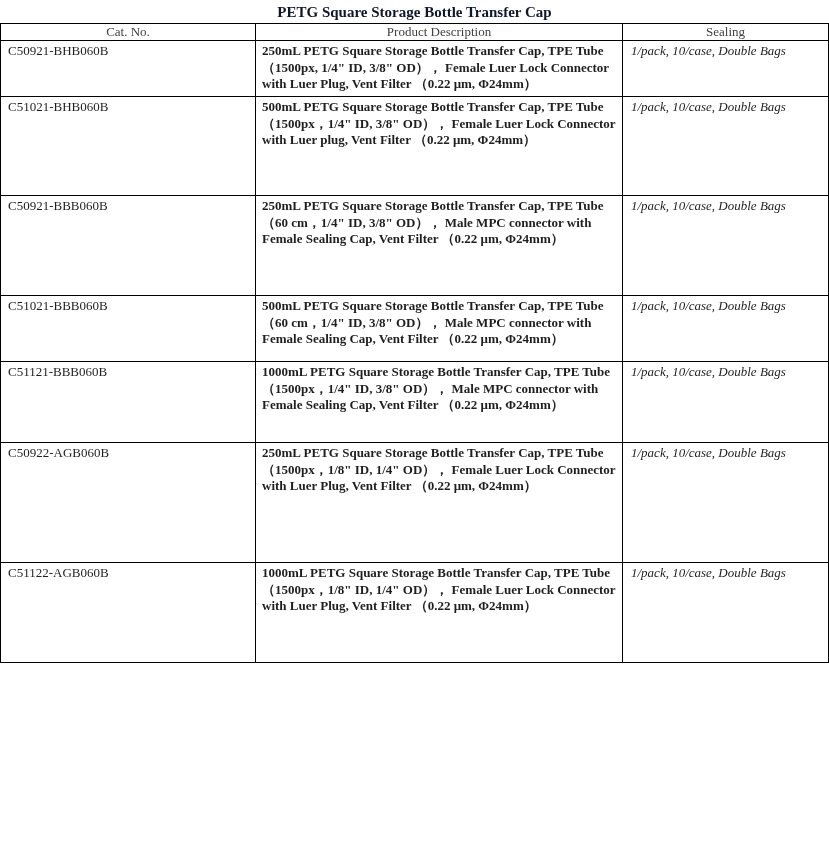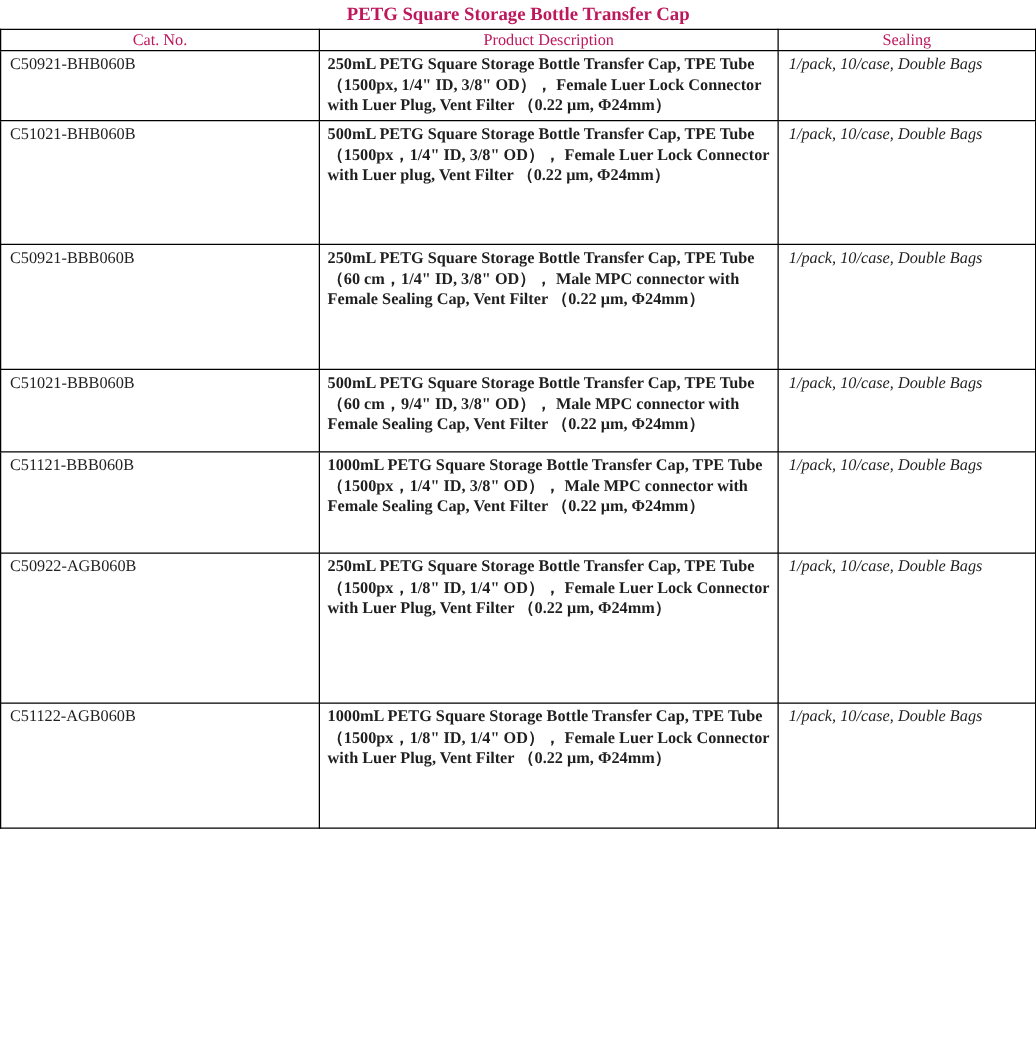--- a/index.html
+++ b/index.html
@@ -16,21 +16,21 @@
     overflow: hidden;
   }
   .doc-title {
     margin: 0;
     padding-top: 3px;
     height: 20px;
     text-align: center;
     font-size: 15px;
     font-weight: bold;
     line-height: 18px;
-    color: #be185d;
+    color: #0f172a;
   }
   table.product-table {
     border-collapse: collapse;
     table-layout: fixed;
     width: 828px;
     margin: 0;
   }
   .product-table th,
   .product-table td {
     border: 1px solid #000000;
@@ -38,21 +38,21 @@
     line-height: 16.4px;
     font-weight: normal;
     vertical-align: top;
     overflow: hidden;
     word-wrap: break-word;
   }
   .product-table thead th {
     height: 15px;
     padding: 0 0;
     text-align: center;
-    color: #be185d;
+    color: #404040;
   }
   td.cell-cat {
     padding: 2px 4px 0 7px;
   }
   td.cell-desc {
     padding: 2px 5px 0 6px;
     font-weight: bold;
   }
   td.cell-pack {
     padding: 2px 4px 0 8px;
@@ -103,21 +103,21 @@
 
 
   <tr>
     <td class="cell-cat">C50921-BBB060B</td>
     <td class="cell-desc">250mL PETG Square Storage Bottle Transfer Cap, TPE Tube （60 cm，1/4" ID, 3/8" OD）， Male MPC connector with Female Sealing Cap, Vent Filter （0.22 μm, Φ24mm）</td>
     <td class="cell-pack">1/pack, 10/case, Double Bags</td>
   </tr>
 
   <tr>
     <td class="cell-cat">C51021-BBB060B</td>
-    <td class="cell-desc">500mL PETG Square Storage Bottle Transfer Cap, TPE Tube （60 cm，9/4" ID, 3/8" OD）， Male MPC connector with Female Sealing Cap, Vent Filter （0.22 μm, Φ24mm）</td>
+    <td class="cell-desc">500mL PETG Square Storage Bottle Transfer Cap, TPE Tube （60 cm，1/4" ID, 3/8" OD）， Male MPC connector with Female Sealing Cap, Vent Filter （0.22 μm, Φ24mm）</td>
     <td class="cell-pack">1/pack, 10/case, Double Bags</td>
   </tr>
 
   <tr>
     <td class="cell-cat">C51121-BBB060B</td>
     <td class="cell-desc">1000mL PETG Square Storage Bottle Transfer Cap, TPE Tube （1500px，1/4" ID, 3/8" OD）， Male MPC connector with Female Sealing Cap, Vent Filter （0.22 μm, Φ24mm）</td>
     <td class="cell-pack">1/pack, 10/case, Double Bags</td>
   </tr>
 
   <tr>

